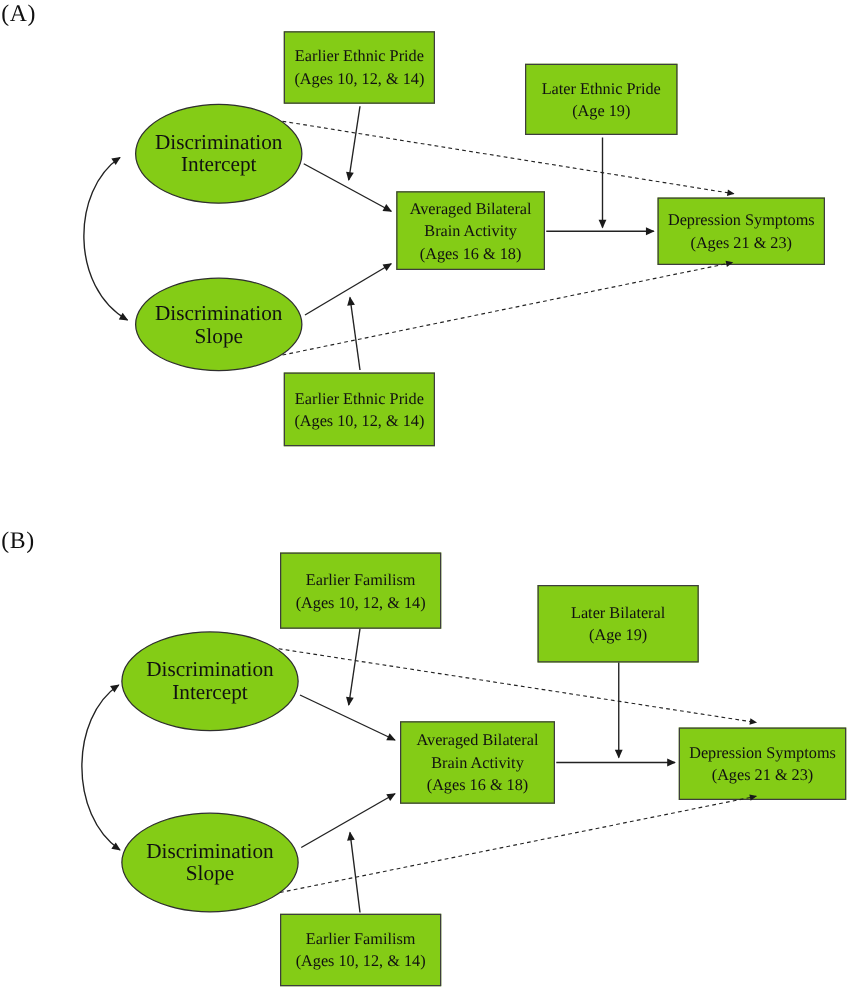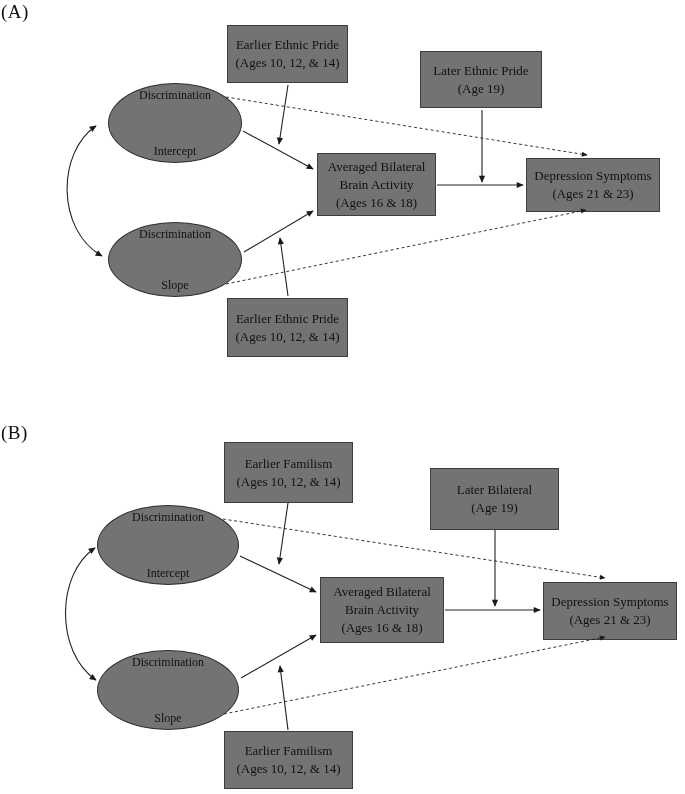--- a/index.html
+++ b/index.html
@@ -22,35 +22,34 @@
     letter-spacing: 0.5px;
     color: #111111;
   }
   .node {
     position: absolute;
     display: flex;
     flex-direction: column;
     align-items: center;
     justify-content: center;
     text-align: center;
-    background: #737373;
+    background: #84cc16;
     font-size: 13px;
     line-height: 18px;
     box-sizing: border-box;
     padding: 2px 4px;
   }
   .node span { display: block; white-space: nowrap; }
   .box {
     border: 1.3px solid #3d3d3d;
   }
   .ellipse {
     border: 1.3px solid #2f2f2f;
     border-radius: 50%;
-    font-size: 12px;
-    justify-content: space-between;
+    font-size: 17px;
   }
   #connectors {
     position: absolute;
     left: 0;
     top: 0;
     pointer-events: none;
   }
 </style>
 </head>
 <body>

